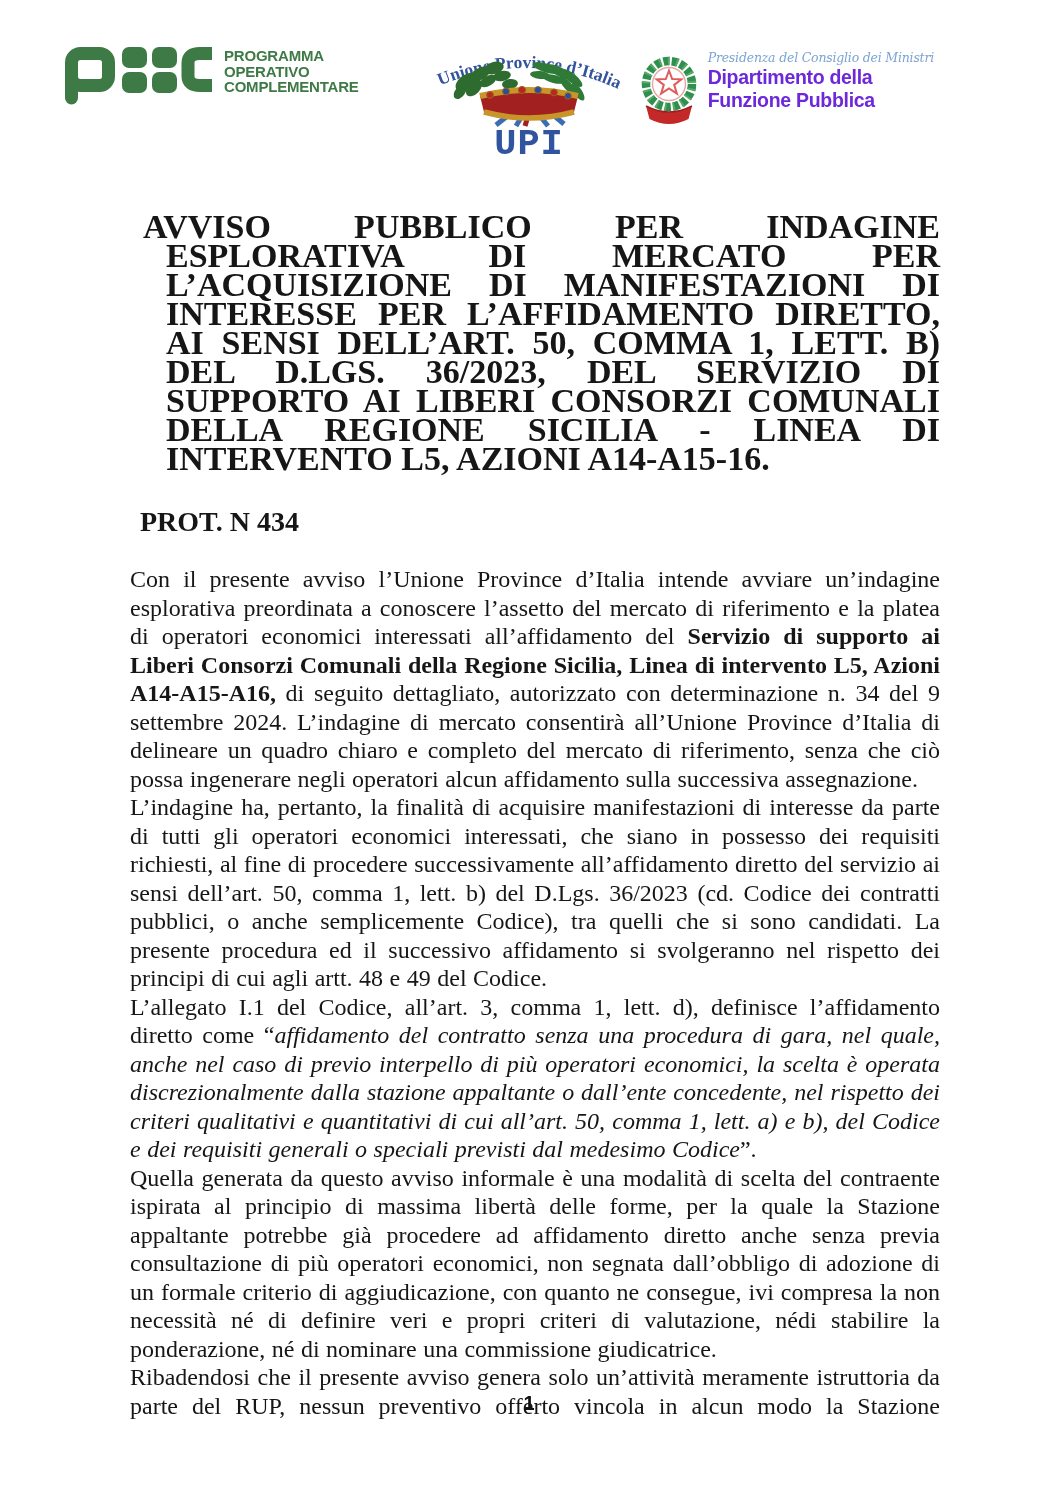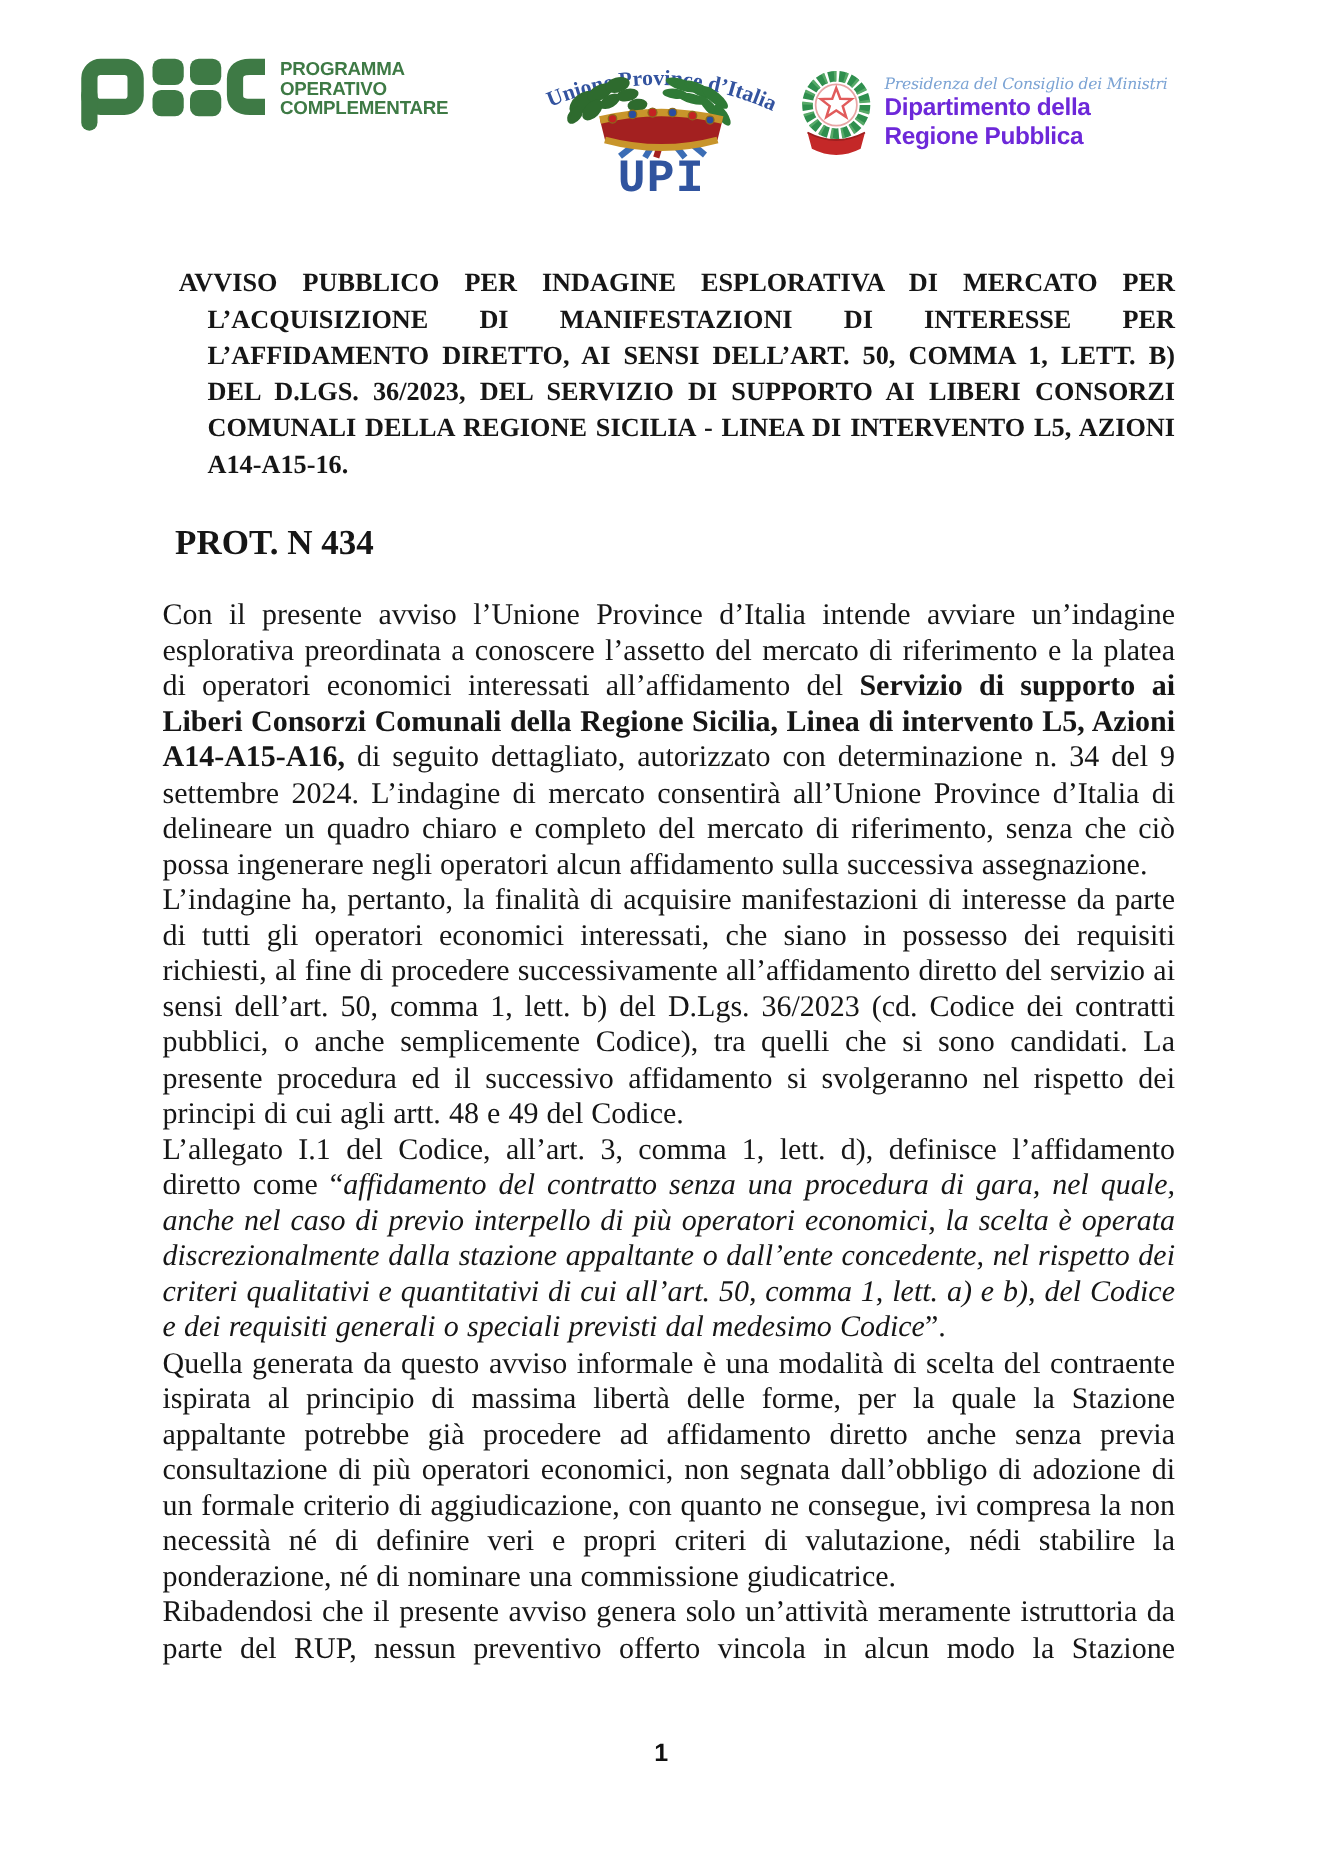--- a/index.html
+++ b/index.html
@@ -26,40 +26,40 @@
   }
 
   .upi-logo { position:absolute; left:50%; top:30px; transform:translateX(-50%); width:214px; text-align:center; }
   .upi-art { width:214px; height:98px; display:block; }
   .upi-acronym {
     font-family:Liberation Mono, monospace;
     font-weight:700; font-size:37px; line-height:37px;
     color:#30549f; letter-spacing:1px; margin-top:-2px;
   }
 
-  .dfp-logo { position:absolute; right:124px; top:50px; display:flex; align-items:center; }
+  .dfp-logo { position:absolute; right:124px; top:50px; display:flex; }
   .dfp-emblem { width:60px; height:80px; flex:0 0 auto; }
   .dfp-textcol { margin-left:9px; }
   .dfp-script {
     font-family:"DejaVu Serif", serif; font-style:italic;
     font-size:12.5px; line-height:16px; letter-spacing:-0.2px;
     color:#7ba3d4; white-space:nowrap;
   }
   .dfp-name {
     font-family:"Liberation Sans", sans-serif; font-weight:700;
     font-size:19.5px; line-height:23px; letter-spacing:-0.3px;
     color:#6d28d9; white-space:nowrap;
   }
 
   
   .content { position:absolute; left:130px; right:118px; top:212px; }
 
   .doc-title {
     font-weight:700;
-    font-size:21px; line-height:29px;
+    font-size:34px; line-height:29px;
     text-align:justify;
     padding-left:36px; text-indent:-23px;
     margin-left:0;
   }
   .protocol {
     margin-top:34px;
     padding-left:10px;
     font-weight:700; font-size:28px; line-height:29px;
   }
   .paras { margin-top:29px; }
@@ -163,21 +163,21 @@
         <circle cx="30" cy="34" r="23" fill="#ffffff" stroke="#2f8f4e" stroke-width="8.5" stroke-dasharray="6 2.5"></circle>
         <circle cx="30" cy="34" r="23" fill="none" stroke="#57a968" stroke-width="8.5" stroke-dasharray="2 6.5" stroke-dashoffset="4"></circle>
         <circle cx="30" cy="34" r="16.5" fill="#ffffff" stroke="#e8a5a5" stroke-width="1.4"></circle>
         <polygon points="30,20.5 33.2,29 42.3,29.3 35.2,34.9 37.9,43.6 30,38.4 22.1,43.6 24.8,34.9 17.7,29.3 26.8,29" fill="none" stroke="#e15b5b" stroke-width="2"></polygon>
         <path d="M7,56 Q30,68 53,56 L49.5,69 Q30,79 10.5,69 Z" fill="#c42828"></path>
         <path d="M7,56 Q30,68 53,56" fill="none" stroke="#9e1f1f" stroke-width="1.5"></path>
       </svg>
       <div class="dfp-textcol">
         <div class="dfp-script">Presidenza del Consiglio dei Ministri</div>
         <div class="dfp-name">Dipartimento della</div>
-        <div class="dfp-name">Regione Pubblica</div>
+        <div class="dfp-name">Funzione Pubblica</div>
       </div>
     </div>
 
   </div>
 
   <div class="content">
     <div class="doc-title">AVVISO PUBBLICO PER INDAGINE ESPLORATIVA DI MERCATO PER L’ACQUISIZIONE DI MANIFESTAZIONI DI INTERESSE PER L’AFFIDAMENTO DIRETTO, AI SENSI DELL’ART. 50, COMMA 1, LETT. B) DEL D.LGS. 36/2023, DEL SERVIZIO DI SUPPORTO AI LIBERI CONSORZI COMUNALI DELLA REGIONE SICILIA - LINEA DI INTERVENTO L5, AZIONI A14-A15-16.</div>
     <div class="protocol">PROT. N 434</div>
     <div class="paras">
         <p class="para"><span>Con il presente avviso l’Unione Province d’Italia intende avviare un’indagine esplorativa preordinata a conoscere l’assetto del mercato di riferimento e la platea di operatori economici interessati all’affidamento del </span><b>Servizio di supporto ai Liberi Consorzi Comunali della Regione Sicilia, Linea di intervento L5, Azioni A14-A15-A16,</b><span> di seguito dettagliato, autorizzato con determinazione n. 34 del 9 settembre 2024. L’indagine di mercato consentirà all’Unione Province d’Italia di delineare un quadro chiaro e completo del mercato di riferimento, senza che ciò possa ingenerare negli operatori alcun affidamento sulla successiva assegnazione.</span></p>

